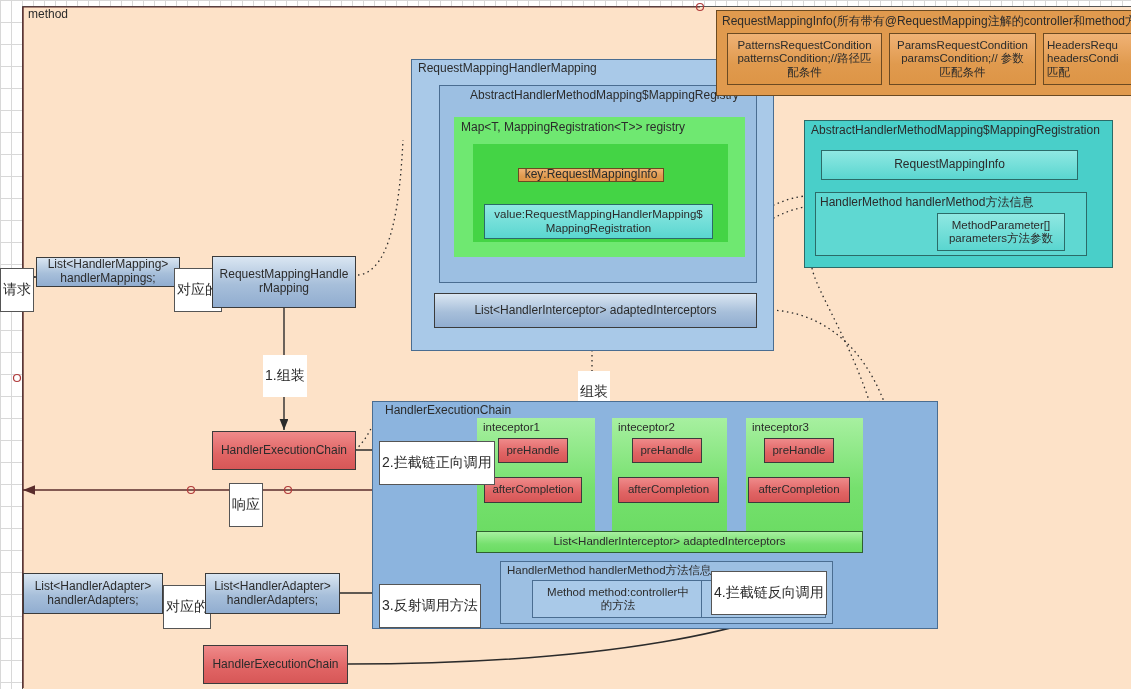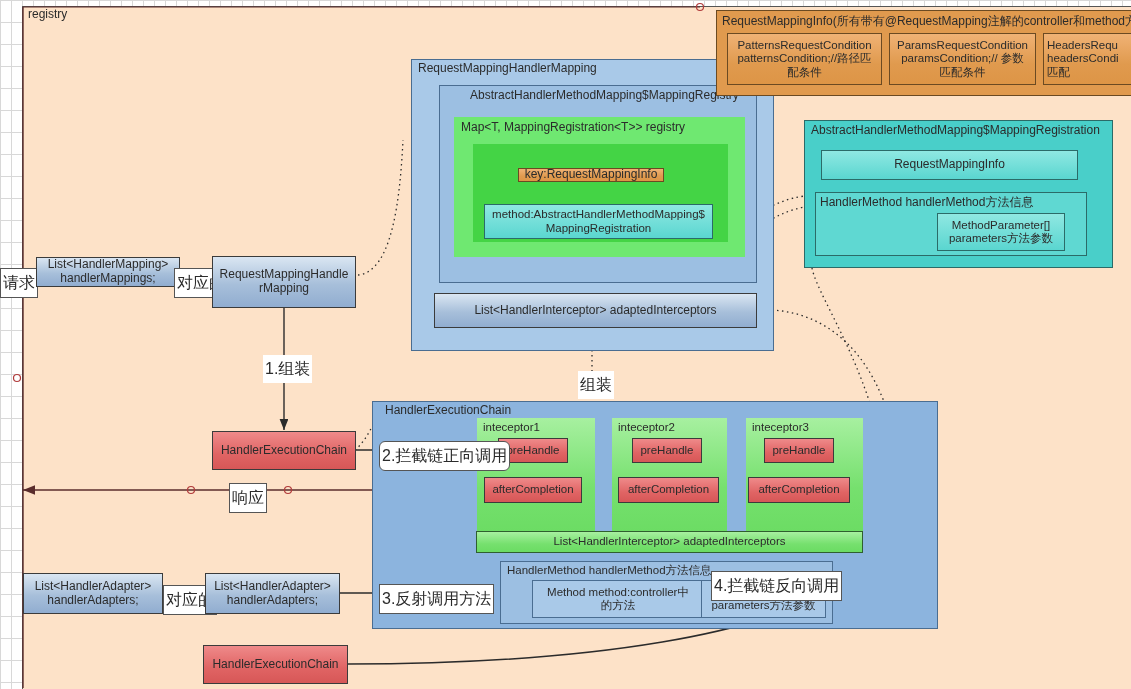--- a/index.html
+++ b/index.html
@@ -104,42 +104,42 @@
   }
   .panel-blue-lighter {
     background: #a9c9e8;
     border: 1.5px solid #4a6d91;
   }
   
   .edge-label {
     position: absolute;
     background: #ffffff;
     border: 1px solid #555;
-    font-size: 16px; color: #2b2b2b;
-    padding: 4px 2px;
+    font-size: 14px; color: #2b2b2b;
+    padding: 12px 2px;
     white-space: nowrap;
     line-height: 1.25;
   }
   .edge-label.noborder { border: none; background: #ffffff; }
   svg.overlay {
     position: absolute; left: 0; top: 0; width: 1131px; height: 689px;
     pointer-events: none;
   }
   .clipped-right { overflow: hidden; }
 </style>
 </head>
 <body>
 
 <div id="canvas">
 
   <div class="grid-top"></div>
   <div class="grid-strip"></div>
 
   <div class="servlet-panel"></div>
-  <div class="panel-title" style="left:28px; top:7px;">registry</div>
+  <div class="panel-title" style="left:28px; top:7px;">method</div>
 
   <svg class="overlay" viewBox="0 0 1131 689">
     <defs>
       <marker id="arr" markerWidth="9" markerHeight="9" refX="8" refY="3.2" orient="auto">
         <path d="M0,0 L8,3.2 L0,6.4 z" fill="#2b2b2b"></path>
       </marker>
       <marker id="arrd" markerWidth="9" markerHeight="9" refX="8" refY="3.2" orient="auto">
         <path d="M0,0 L8,3.2 L0,6.4 z" fill="#5a2d2d"></path>
       </marker>
     </defs>
@@ -225,21 +225,21 @@
   <div class="panel-blue-inner" style="position:absolute; left:439px; top:85px; width:318px; height:198px;"></div>
   <div class="panel-title" style="left:470px; top:88px;">AbstractHandlerMethodMapping$MappingRegistry</div>
 
   <div class="box-green" style="position:absolute; left:454px; top:117px; width:291px; height:140px;"></div>
   <div class="panel-title" style="left:461px; top:120px;">Map&lt;T, MappingRegistration&lt;T&gt;&gt; registry</div>
 
   <div class="box-green-deep" style="position:absolute; left:473px; top:144px; width:255px; height:98px;"></div>
 
   <div class="box box-orange" style="left:518px; top:168px; width:146px; height:14px;">key:RequestMappingInfo</div>
 
-  <div class="box box-cyan-light" style="left:484px; top:204px; width:229px; height:35px; font-size:11.5px;">method:AbstractHandlerMethodMapping$
+  <div class="box box-cyan-light" style="left:484px; top:204px; width:229px; height:35px; font-size:11.5px;">value:RequestMappingHandlerMapping$
 MappingRegistration</div>
 
   <div class="box box-blue" style="left:434px; top:293px; width:323px; height:35px;">List&lt;HandlerInterceptor&gt; adaptedInterceptors</div>
 
   <div class="edge-label noborder" style="left:578px; top:371px;">组装</div>
 
   <div class="box-orange-panel clipped-right" style="position:absolute; left:716px; top:10px; width:420px; height:86px;"></div>
   <div class="panel-title clipped-right" style="left:722px; top:13px; width:409px; overflow:hidden;">RequestMappingInfo(所有带有@RequestMapping注解的controller和method方</div>
 
   <div class="box box-orange" style="left:727px; top:33px; width:155px; height:52px; font-size:11.5px;">PatternsRequestCondition
@@ -284,17 +284,17 @@
   <div class="box box-green-light" style="left:476px; top:531px; width:387px; height:22px; font-size:11.5px;">List&lt;HandlerInterceptor&gt; adaptedInterceptors</div>
 
   <div class="panel-blue-inner" style="position:absolute; left:500px; top:561px; width:333px; height:63px;"></div>
   <div class="panel-title" style="left:507px; top:563px; font-size:11.5px;">HandlerMethod handlerMethod方法信息</div>
 
   <div class="box panel-blue-lighter" style="left:508px; top:580px; width:172px; height:38px; font-size:11.5px;margin-left:24px;">Method method:controller中
 的方法</div>
   <div class="box panel-blue-lighter" style="left:701px; top:580px; width:125px; height:38px; font-size:11.5px;">MethodParameter[]
 parameters方法参数</div>
 
-  <div class="edge-label" style="left:379px; top:441px;border-radius:6px;">2.拦截链正向调用</div>
+  <div class="edge-label" style="left:379px; top:441px;">2.拦截链正向调用</div>
   <div class="edge-label" style="left:379px; top:584px;">3.反射调用方法</div>
   <div class="edge-label" style="left:711px; top:571px;">4.拦截链反向调用</div>
 
 </div>
 
 </body></html>

